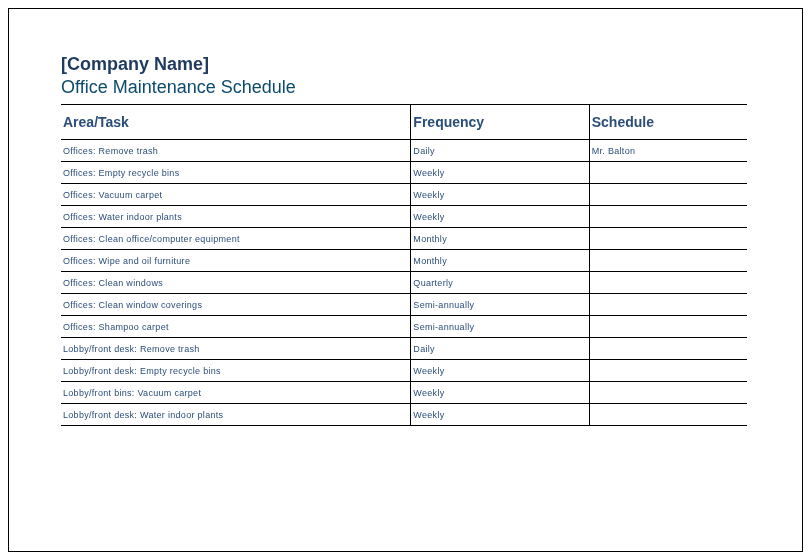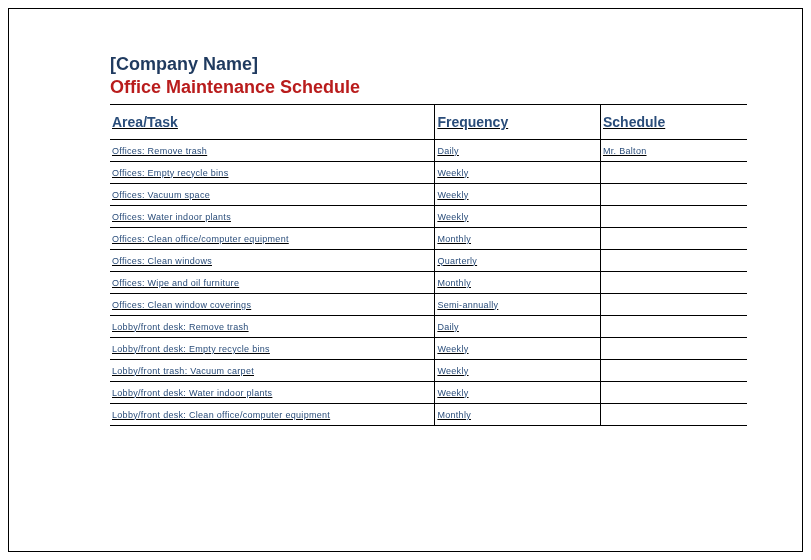--- a/index.html
+++ b/index.html
@@ -15,38 +15,37 @@
       font-family: Arial, sans-serif;
     }
     .document-frame {
       position: absolute;
       top: 8px;
       left: 8px;
       right: 8px;
       bottom: 8px;
       border: 1px solid #000;
       background: #fff;
-      padding: 45px 55px 20px 101px;
+      padding: 45px 55px 20px 52px;
     }
     .company-name {
       font-size: 18px;
       font-weight: bold;
       color: #1f3a5f;
       margin-bottom: 2px;
     }
     .doc-title {
       font-size: 18px;
-      font-weight: bold;
-      color: #b91c1c;
+      font-weight: normal;
+      color: #0c4a6e;
       margin-bottom: 6px;
     }
     .schedule-table {
       width: 100%;
       border-collapse: collapse;
-      text-decoration: underline;
     }
     .header-row {
       border-top: 1.5px solid #000;
       border-bottom: 1.5px solid #000;
     }
     .header-row th {
       text-align: left;
       color: #2a4d7a;
       font-weight: bold;
       font-size: 14px;
@@ -100,69 +99,69 @@
           <td>Offices: Remove trash</td>
           <td>Daily</td>
           <td>Mr. Balton</td>
         </tr>
         <tr class="data-row">
           <td>Offices: Empty recycle bins</td>
           <td>Weekly</td>
           <td></td>
         </tr>
         <tr class="data-row">
-          <td>Offices: Vacuum space</td>
+          <td>Offices: Vacuum carpet</td>
           <td>Weekly</td>
           <td></td>
         </tr>
         <tr class="data-row">
           <td>Offices: Water indoor plants</td>
           <td>Weekly</td>
           <td></td>
         </tr>
         <tr class="data-row">
           <td>Offices: Clean office/computer equipment</td>
           <td>Monthly</td>
           <td></td>
         </tr>
         <tr class="data-row">
+          <td>Offices: Wipe and oil furniture</td>
+          <td>Monthly</td>
+          <td></td>
+        </tr>
+        <tr class="data-row">
           <td>Offices: Clean windows</td>
           <td>Quarterly</td>
           <td></td>
         </tr>
         <tr class="data-row">
-          <td>Offices: Wipe and oil furniture</td>
-          <td>Monthly</td>
+          <td>Offices: Clean window coverings</td>
+          <td>Semi-annually</td>
           <td></td>
         </tr>
         <tr class="data-row">
-          <td>Offices: Clean window coverings</td>
+          <td>Offices: Shampoo carpet</td>
           <td>Semi-annually</td>
           <td></td>
         </tr>
         <tr class="data-row">
           <td>Lobby/front desk: Remove trash</td>
           <td>Daily</td>
           <td></td>
         </tr>
         <tr class="data-row">
           <td>Lobby/front desk: Empty recycle bins</td>
           <td>Weekly</td>
           <td></td>
         </tr>
         <tr class="data-row">
-          <td>Lobby/front trash: Vacuum carpet</td>
+          <td>Lobby/front bins: Vacuum carpet</td>
           <td>Weekly</td>
           <td></td>
         </tr>
         <tr class="data-row">
           <td>Lobby/front desk: Water indoor plants</td>
           <td>Weekly</td>
           <td></td>
         </tr>
-        <tr class="data-row">
-          <td>Lobby/front desk: Clean office/computer equipment</td>
-          <td>Monthly</td>
-          <td></td>
-        </tr>
       </tbody>
   </table>
 </div>
 
 </body></html>

